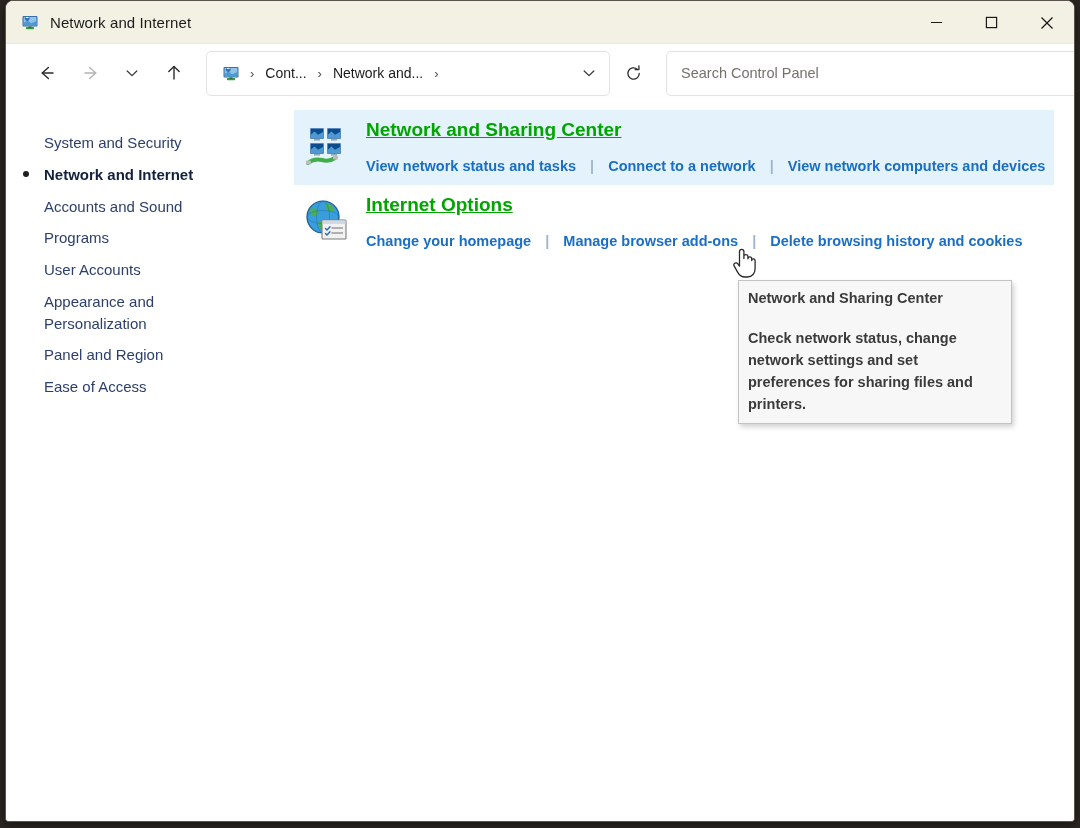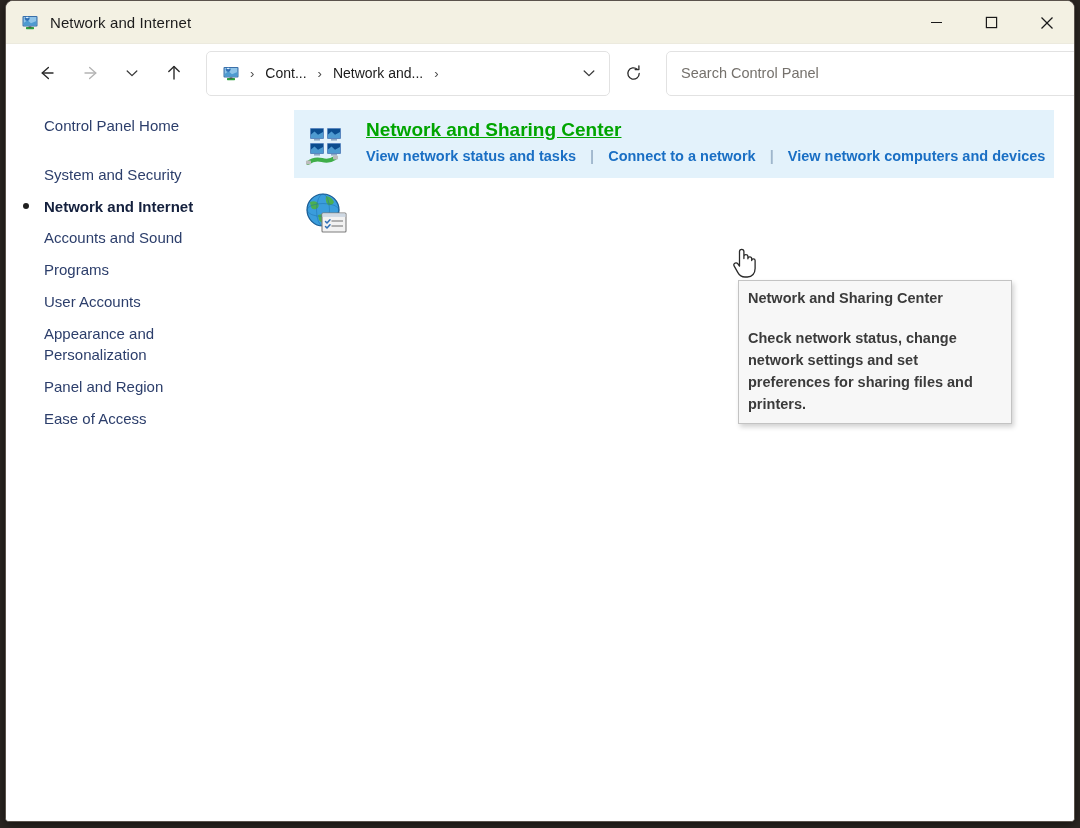--- a/index.html
+++ b/index.html
@@ -220,21 +220,21 @@
     line-height: 1.15;
     display: inline-block;
     cursor: default;
     white-space: nowrap;
   }
   .cat-title.hovered {
     color: #00a500;
     text-decoration: underline;
   }
   .cat-links {
-    margin-top: 6px;
+    margin-top: 16px;
     font-size: 14.5px;
     line-height: 1.3;
     white-space: nowrap;
   }
   .cat-link {
     color: #1a6fc4;
     cursor: default;
   }
   .link-sep {
     color: #9fb6cc;
@@ -374,21 +374,20 @@
 
     <div id="searchbox">
       <input id="search-input" type="text" placeholder="Search Control Panel" value="" style="">
 
     </div>
   </div>
 
   <div id="content">
 
     <div id="sidebar">
-      <div class="side-item">Control Panel Home</div>
       <div class="side-gap"></div>
       <div class="side-item">System and Security</div>
       <div class="side-item selected">Network and Internet</div>
       <div class="side-item">Accounts and Sound</div>
       <div class="side-item">Programs</div>
       <div class="side-item">User Accounts</div>
       <div class="side-item">Appearance and
 Personalization</div>
       <div class="side-item">Panel and Region</div>
       <div class="side-item">Ease of Access</div>
@@ -454,20 +453,30 @@
             <g>
               <rect x="20" y="24" width="24" height="19" rx="1" fill="#f2f2f2" stroke="#7d7d7d" stroke-width="1.1"></rect>
               <rect x="20.5" y="24.5" width="23" height="3.4" fill="#cfd9e4"></rect>
               <path d="M23.5 32.5 L25 34 L28 30.7" fill="none" stroke="#2f6fb5" stroke-width="1.5" stroke-linecap="round" stroke-linejoin="round"></path>
               <path d="M23.5 37.5 L25 39 L28 35.7" fill="none" stroke="#2f6fb5" stroke-width="1.5" stroke-linecap="round" stroke-linejoin="round"></path>
               <line x1="29.5" y1="32" x2="41" y2="32" stroke="#6e6e6e" stroke-width="1.2"></line>
               <line x1="29.5" y1="37" x2="41" y2="37" stroke="#6e6e6e" stroke-width="1.2"></line>
             </g>
           </svg>
         </span>
+        <div class="cat-text">
+          <div class="cat-title hovered">Internet Options</div>
+          <div class="cat-links">
+            <span class="cat-link">Change your homepage</span>
+            <span class="link-sep">|</span>
+            <span class="cat-link">Manage browser add-ons</span>
+            <span class="link-sep">|</span>
+            <span class="cat-link">Delete browsing history and cookies</span>
+          </div>
+        </div>
       </div>
 
       <div id="tooltip">
         <div id="tooltip-title">Network and Sharing Center</div>
         <div id="tooltip-body">Check network status, change network settings and set preferences for sharing files and printers.</div>
       </div>
 
       <span id="cursor">
         <svg width="26" height="32" viewBox="0 0 26 32">
           <path d="M8.5 14.5 L8.5 4.6 C8.5 3.2 9.5 2.3 10.7 2.3 C11.9 2.3 12.9 3.2 12.9 4.6

